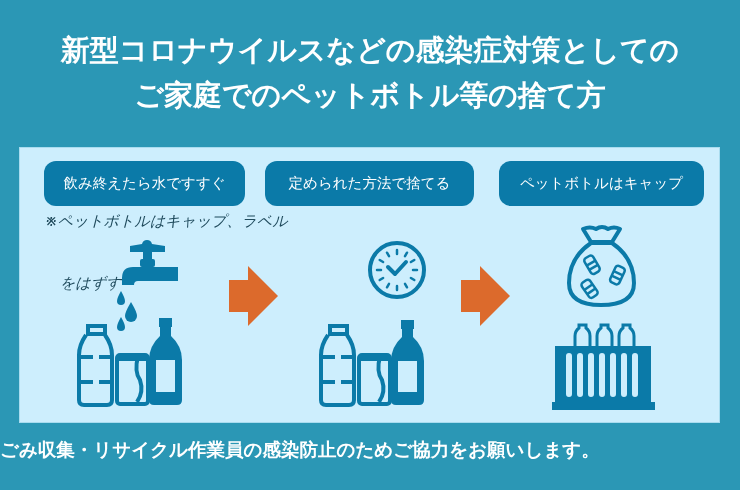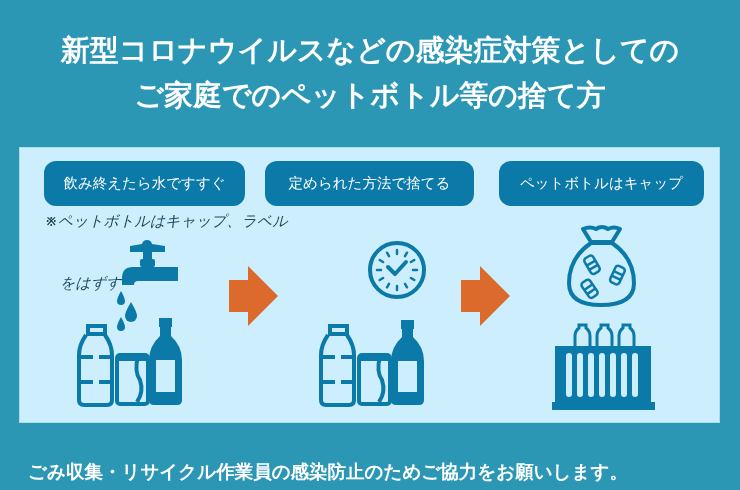--- a/index.html
+++ b/index.html
@@ -26,21 +26,21 @@
     background: #0b7aa8; color: #ffffff; font-size: 14.5px;
     display: flex; align-items: center; justify-content: center;
     white-space: nowrap;
   }
   .note {
     position: absolute; color: #1f4a5c; font-size: 15px; line-height: 17px;
     white-space: nowrap;
     font-style: italic;
   }
   .footer {
-    position: absolute; left: 0; width: 656px; top: 460px; text-align: center;
+    position: absolute; left: 0; width: 656px; top: 438px; text-align: left;
     color: #ffffff; font-weight: bold; font-size: 18.5px; line-height: 24px;
     white-space: nowrap;
   }
   svg { position: absolute; overflow: visible; }
 </style>
 </head>
 <body>
 
 <div class="title l1">新型コロナウイルスなどの感染症対策としての</div>
 <div class="title l2">ご家庭でのペットボトル等の捨て方</div>

